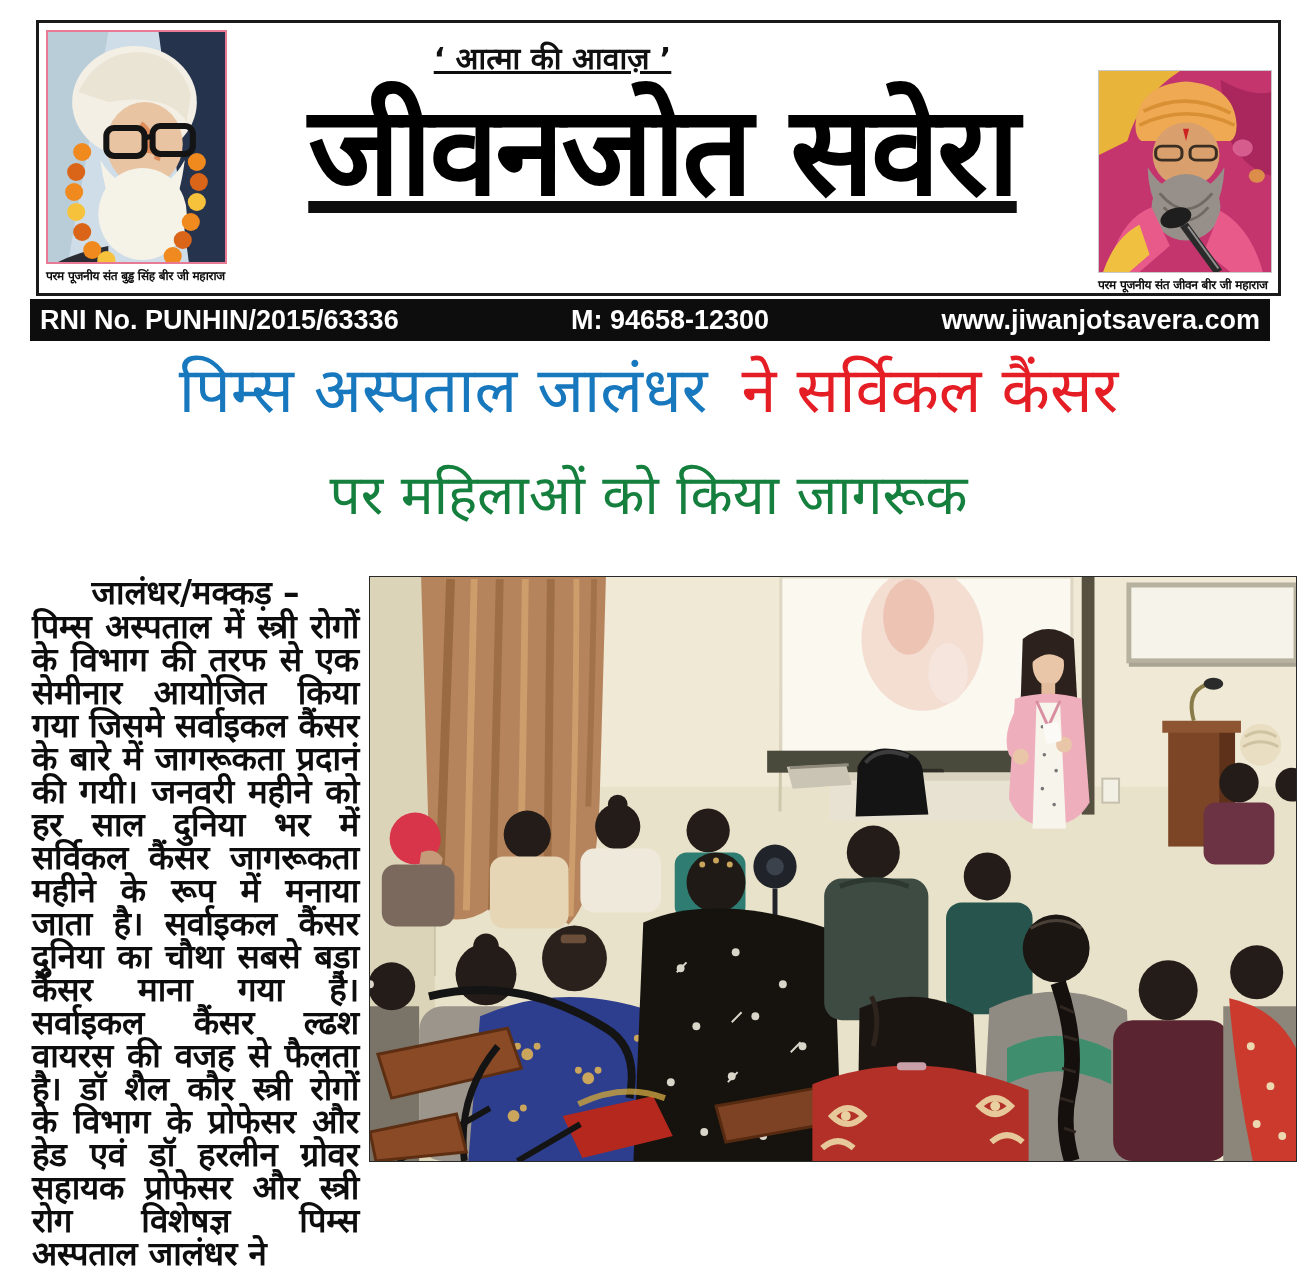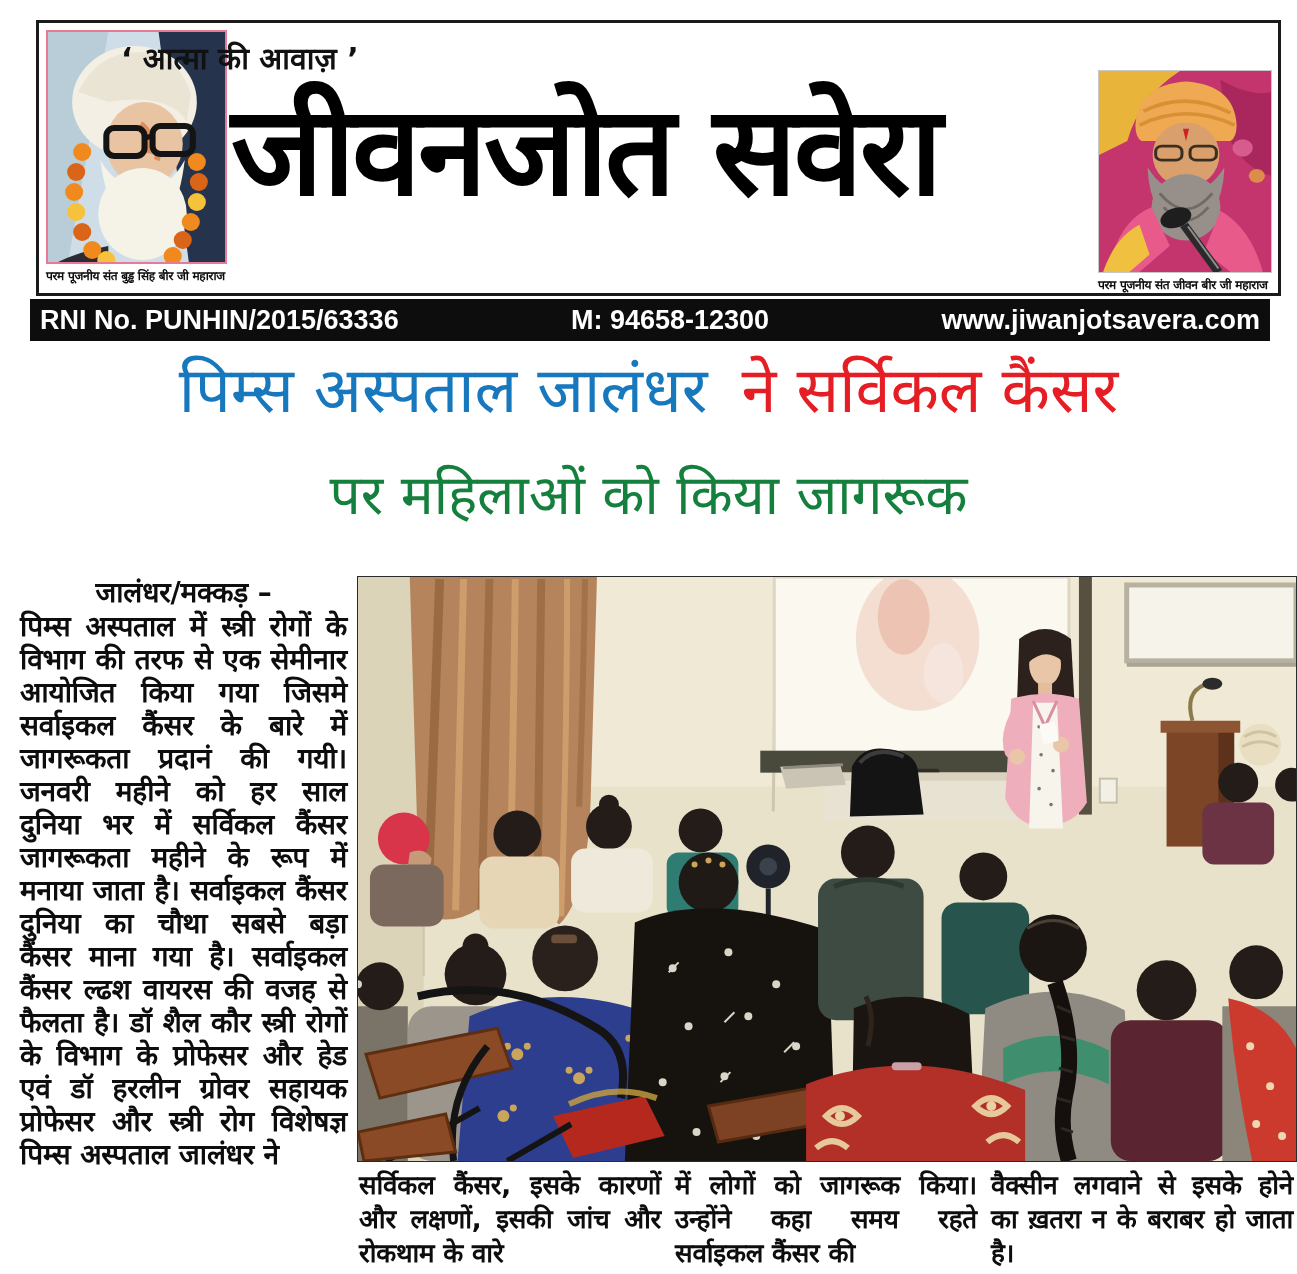--- a/index.html
+++ b/index.html
@@ -11,21 +11,21 @@
   .masthead {
     position:absolute; top:20px; left:36px; right:16px; height:276px;
     border:3px solid #1a1a1a; display:flex; background:#fff; box-sizing:border-box;
   }
   .photo-card { width:192px; padding:7px 4px 0 7px; box-sizing:border-box; display:flex; flex-direction:column; }
   .photo-card.right { width:184px; padding:7px 6px 0 4px;margin-top:40px; }
   .photo-frame { height:234px; border:2px solid #e87a96; box-sizing:border-box; overflow:hidden; background:#ddd; }
   .photo-card.right .photo-frame { border:1px solid #c8c8c8; }
   .photo-frame svg { display:block; width:100%; height:100%; }
   .mast-caption { font-size:12px; font-weight:bold; white-space:nowrap; margin-top:3px; letter-spacing:-0.3px; }
-  .masthead-center { flex:1; overflow:visible; }
+  .masthead-center { flex:1; text-align:center; overflow:visible;text-decoration:underline; }
   .tagline { font-size:30px; font-weight:bold; margin-top:14px; transform:translateX(-110px); color:#111; }
   .mast-title {
     margin:0; font-size:124px; font-weight:bold; color:#000000;
     line-height:1.18; letter-spacing:-3px; white-space:nowrap;
   }
   
   .info-bar {
     position:absolute; top:299px; left:30px; right:27px; height:42px; background:#0d0d0d;
     color:#ffffff; display:flex; align-items:center; justify-content:space-between;
     font-family:"Liberation Sans", sans-serif; font-weight:bold; font-size:27px;
@@ -33,21 +33,21 @@
   }
   
   .headline { position:absolute; top:338px; left:0; right:0; text-align:center; font-weight:normal; }
   .hl-line1 { font-size:63px; line-height:106px; white-space:nowrap; }
   .hl-line2 { font-size:55px; line-height:102px; color:#15803d; white-space:nowrap; }
   .hl-blue { color:#1878be; }
   .hl-red  { color:#e51e25; margin-left:14px; }
   
   .content { position:absolute; top:576px; left:0; right:0; bottom:0; display:flex; }
   .left-col {
-    width:327px; margin-left:20px; font-size:28px; line-height:33px; font-weight:600;
+    width:327px; margin-left:32px; font-size:33px; line-height:33px; font-weight:600;
     text-align:justify; letter-spacing:-0.2px;
   }
   .dateline { text-align:center; font-weight:bold; margin-bottom:1px; }
   .left-col p { margin:0; }
   .right-area { flex:1; margin-left:10px; display:flex; flex-direction:column; }
   .photo-main { height:586px; border:1px solid #2a2a2a; box-sizing:border-box; }
   .photo-main svg { display:block; width:100%; height:100%; }
   .bottom-cols { flex:1; display:flex; gap:14px; padding:6px 4px 0 2px; }
   .bottom-cols p {
     flex:1; margin:0; font-size:26px; line-height:34px; font-weight:600; text-align:justify;
@@ -346,20 +346,15 @@
             </g>
             <circle cx="484" cy="540" r="5" fill="#e9d1a2"></circle>
               <circle cx="636" cy="530" r="5" fill="#e9d1a2"></circle>
             <path d="M512,470 Q520,440 510,420" stroke="#2e241d" stroke-width="5" fill="none"></path>
             <rect x="536" y="486" width="30" height="8" rx="4" fill="#caa0a8"></rect>
           </g>
           <polygon points="0,556 88,538 98,576 6,585" fill="#8a4a26" stroke="#5d2e12" stroke-width="3"></polygon>
         </svg>
       </div>
 
-      <div class="bottom-cols">
-        <p>सर्विकल कैंसर, इसके कारणों और लक्षणों, इसकी जांच और रोकथाम के वारे</p>
-        <p>में लोगों को जागरूक किया। उन्होंने कहा समय रहते सर्वाइकल कैंसर की</p>
-        <p>वैक्सीन लगवाने से इसके होने का ख़तरा न के बराबर हो जाता है।</p>
-      </div>
     </div>
   </div>
 </div>
 
 </body></html>

